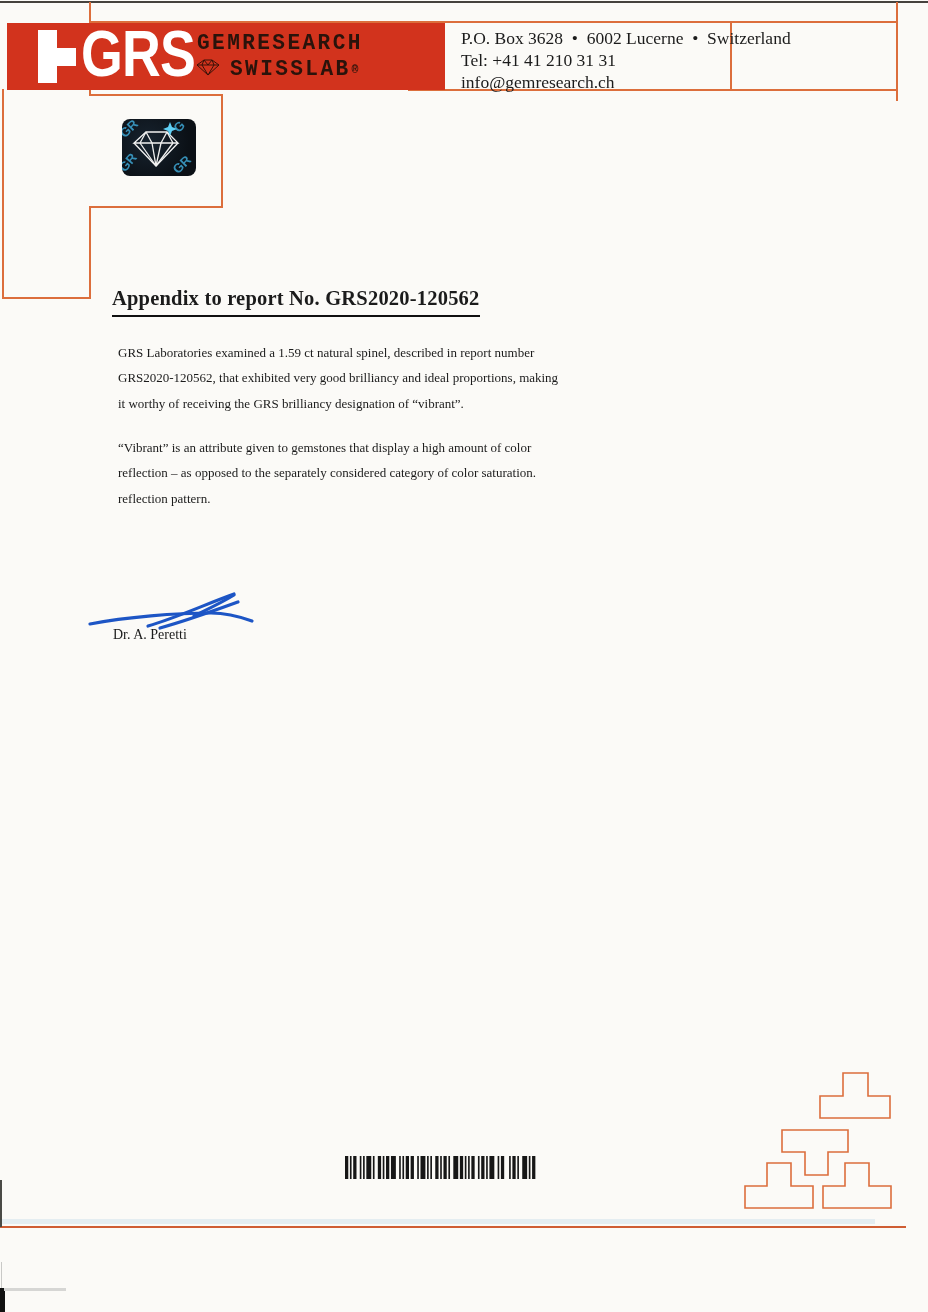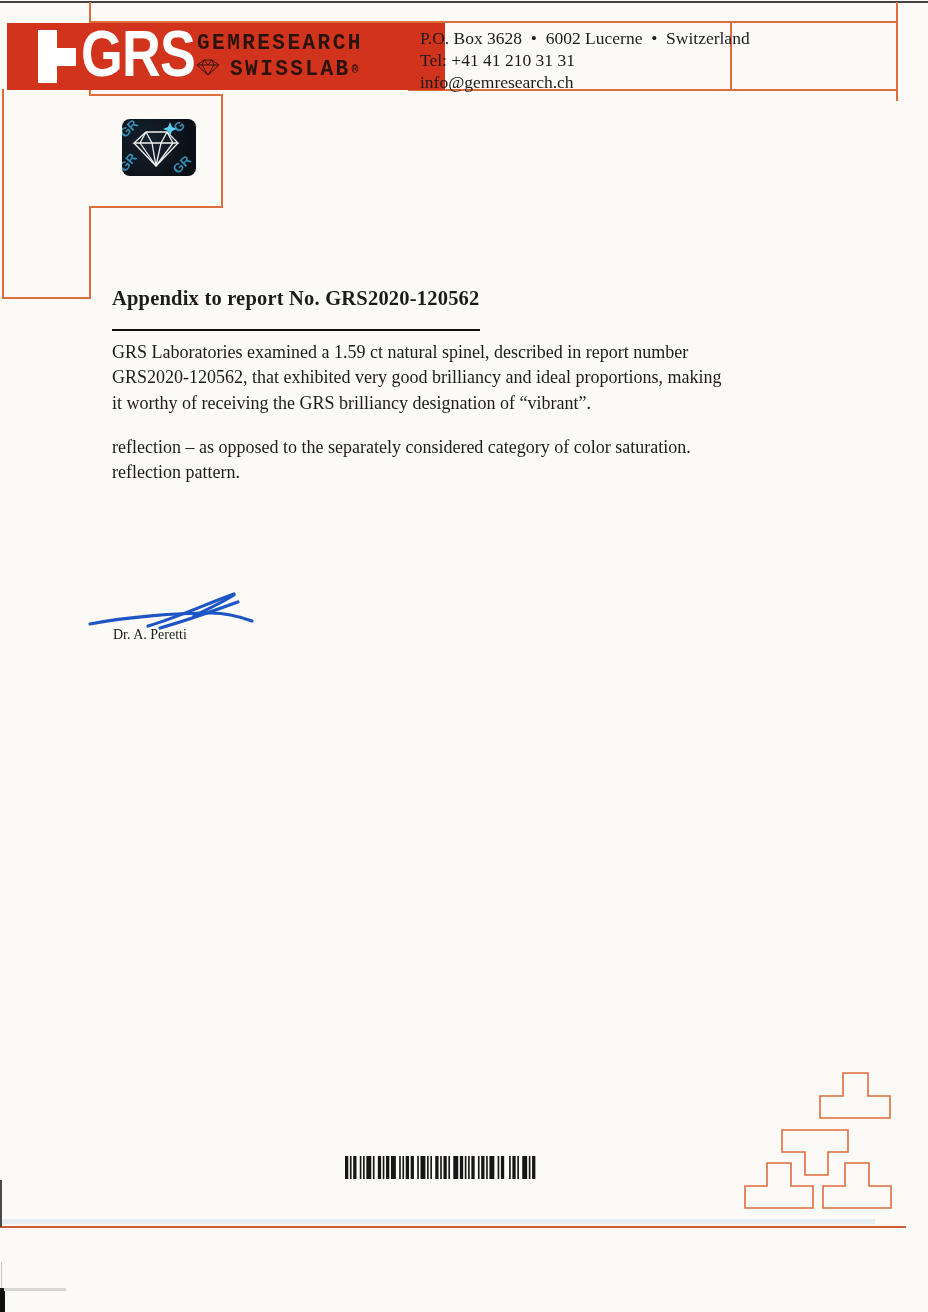--- a/index.html
+++ b/index.html
@@ -34,38 +34,38 @@
   }
   .logo-names{position:absolute;left:190px;top:8px;width:210px;
     font-family:Liberation Mono, monospace;
     font-weight:bold;color:var(--logo_text_dark);}
   .logo-line1{font-size:22px;letter-spacing:2.5px;transform:scaleX(.96);transform-origin:left top;}
   .logo-line2{font-size:22px;letter-spacing:2.5px;margin-top:1px;margin-left:33px;display:flex;align-items:center;transform:scaleX(.96);transform-origin:left top;}
   .logo-reg{font-size:12px;margin-left:1px;}
   .logo-diamond{position:absolute;left:189px;top:36px;width:24px;height:17px;}
 
   .contact{position:absolute;left:420px;top:27px;font-size:17.5px;line-height:22px;}
-  .contact div{white-space:nowrap;}
+  .contact div{white-space:nowrap;margin-left:41px;}
 
   
   .hologram{
     position:absolute;left:122px;top:119px;width:74px;height:57px;border-radius:8px;
     background:radial-gradient(circle at 35% 40%, #17232f 0%, #0b1016 70%);
     overflow:hidden;
   }
   .holo-txt{position:absolute;color:var(--hologram_blue);opacity:.8;
     font-family:"Liberation Sans",sans-serif;font-weight:bold;font-size:13px;}
 
   
   .doc-title{
     position:absolute;left:112px;top:287px;
     font-size:20.5px;font-weight:bold;letter-spacing:.2px;
-    border-bottom:2px solid #101010;padding-bottom:19px;white-space:nowrap;
-  }
-  .para{position:absolute;left:112px;font-size:18px;line-height:25.4px;}
+    border-bottom:2px solid #101010;padding-bottom:5px;white-space:nowrap;
+  }
+  .para{position:absolute;left:118px;font-size:13px;line-height:25.4px;}
   .para div{white-space:nowrap;}
   .p1{top:340px;} .p2{top:435px;}
   .signatory{position:absolute;left:113px;top:627px;font-size:14px;white-space:nowrap;}
 
   
   .barcode-wrap{position:absolute;left:345px;top:1156px;width:192px;height:23px;}
   .tetris-wrap{position:absolute;left:740px;top:1058px;width:156px;height:156px;}
   .bottom-smudge{position:absolute;left:0;top:1219px;width:875px;height:5px;background:#e4edf1;}
   .bottom-line{position:absolute;left:0;top:1226px;width:906px;height:2px;background:var(--bottom_line_orange);}
   .left-tick{position:absolute;left:0;top:1180px;width:2px;height:47px;background:#4a4a46;}
@@ -147,20 +147,21 @@
 
   <div class="doc-title">Appendix to report No. GRS2020-120562</div>
 
   <div class="para p1">
     <div>GRS Laboratories examined a 1.59 ct natural spinel, described in report number</div>
     <div>GRS2020-120562, that exhibited very good brilliancy and ideal proportions, making</div>
     <div>it worthy of receiving the GRS brilliancy designation of “vibrant”.</div>
   </div>
 
   <div class="para p2">
+    <div>“Vibrant” is an attribute given to gemstones that display a high amount of color</div>
     <div>reflection – as opposed to the separately considered category of color saturation.</div>
     <div>reflection pattern.</div>
   </div>
 
   <svg width="180" height="46" viewBox="0 0 180 46" style="position:absolute;left:86px;top:586px;">
     <g fill="none" stroke="var(--signature_blue)" stroke-width="3.2" stroke-linecap="round">
       <path d="M4 38 C 40 31, 90 27, 125 27 C 140 27, 152 30, 166 35"></path>
       <path d="M62 40 C 90 32, 120 18, 148 8"></path>
       <path d="M74 42 C 100 35, 130 24, 152 16"></path>
       <path d="M148 9 C 135 17, 120 24, 108 30"></path>

